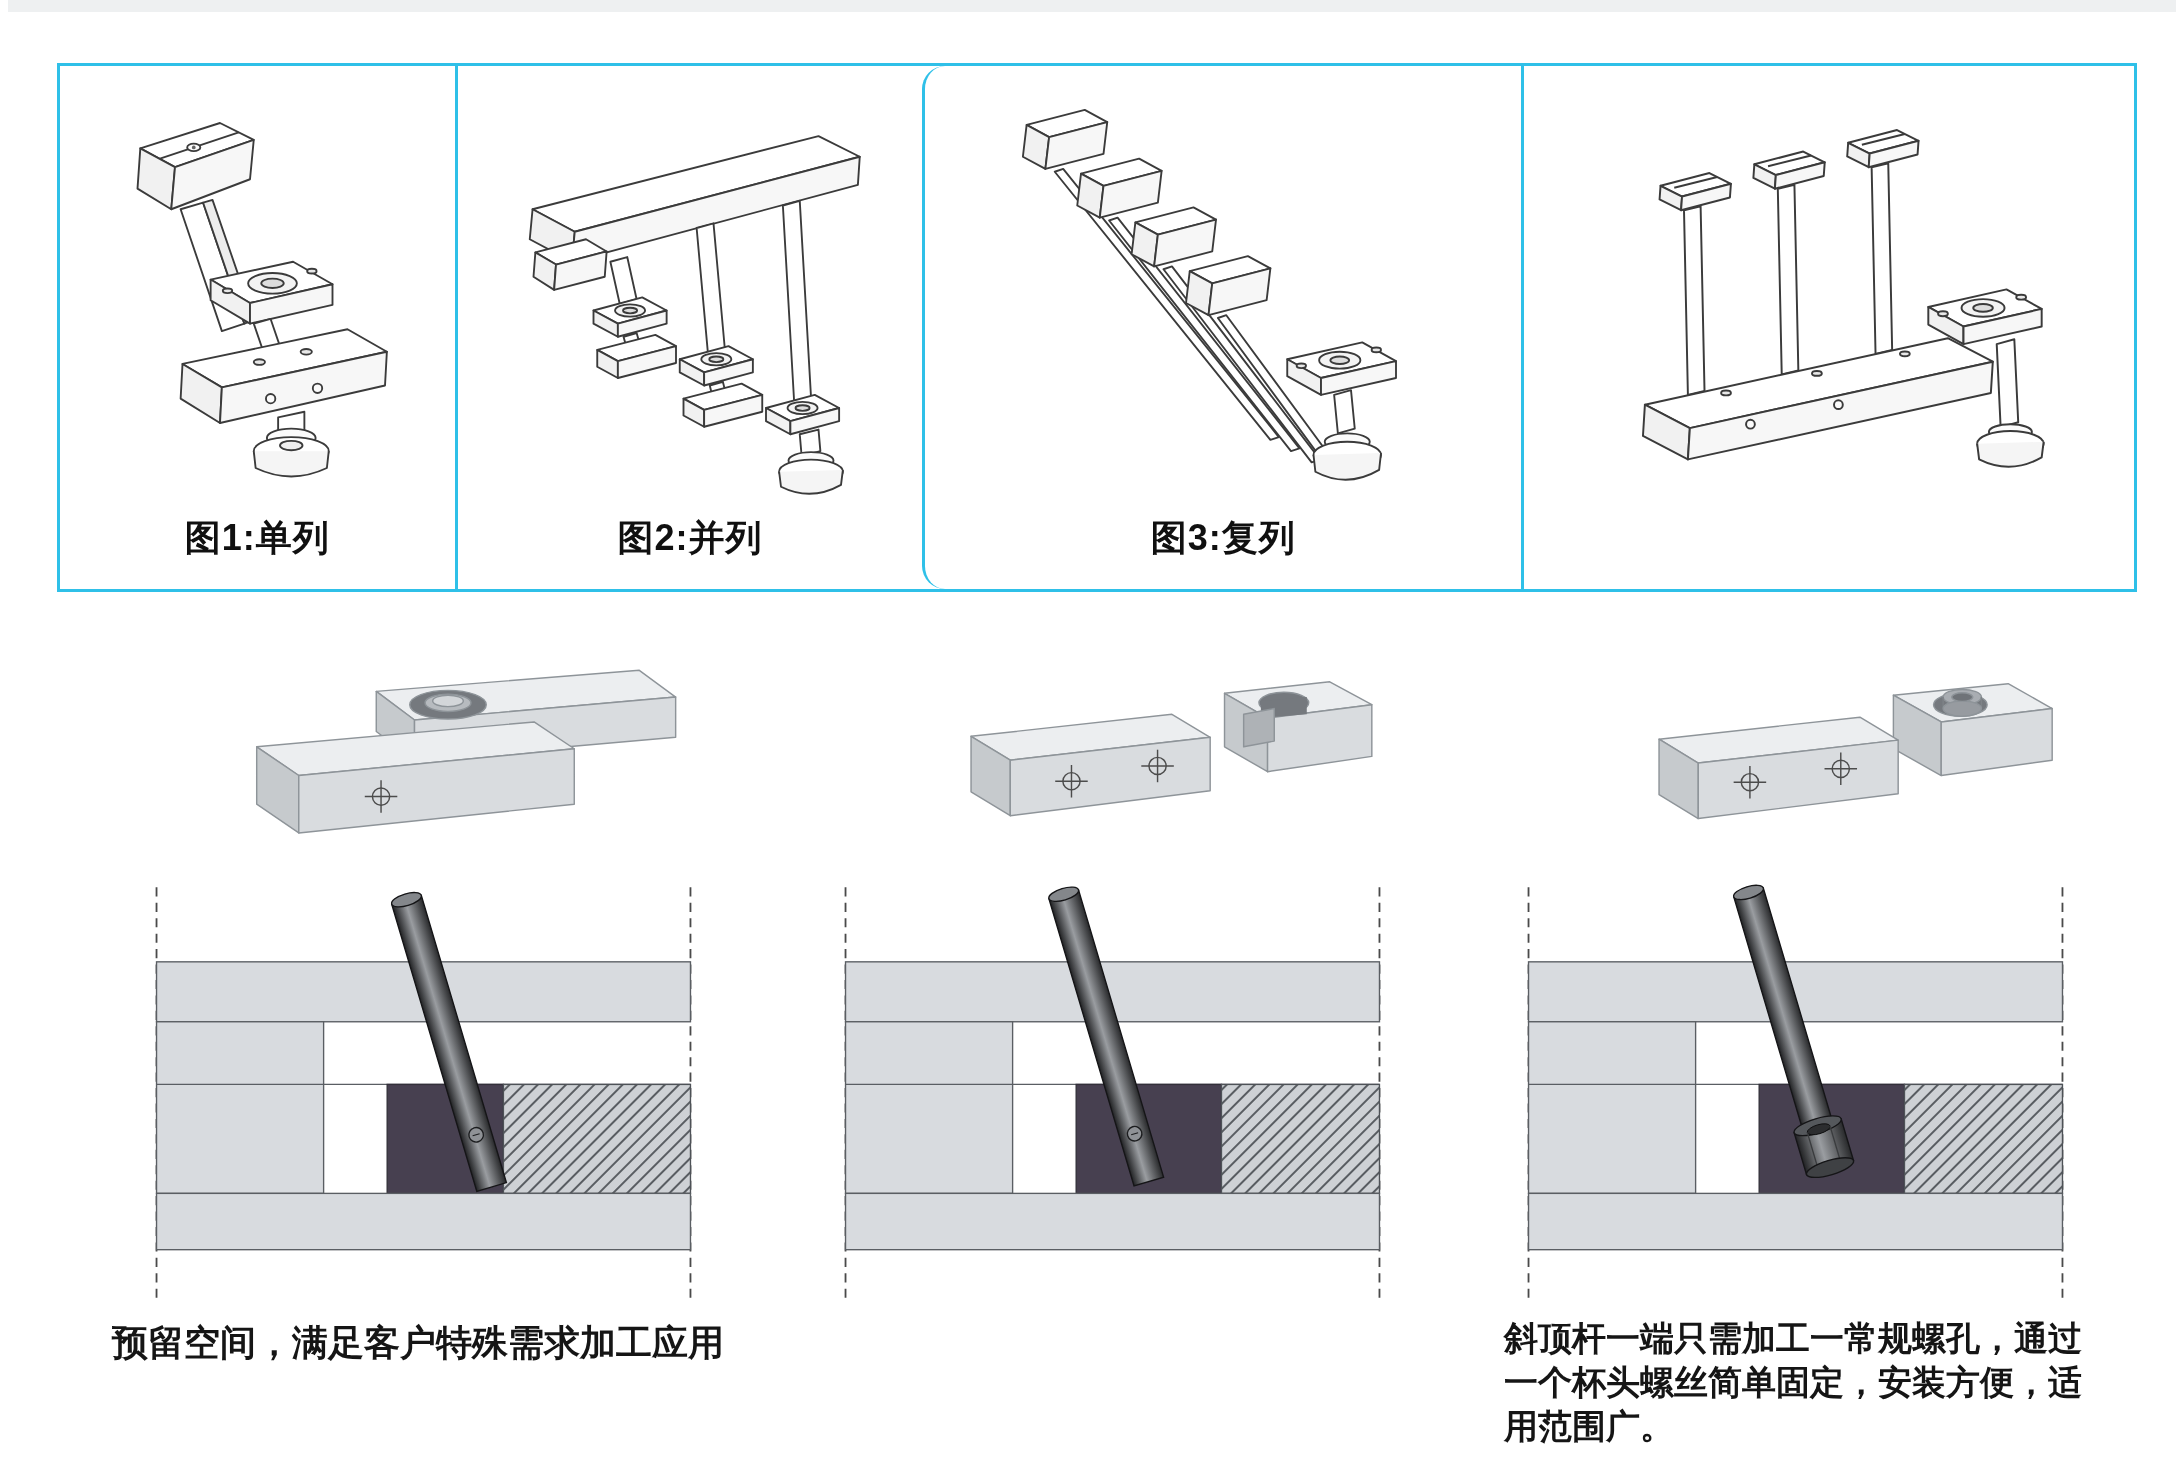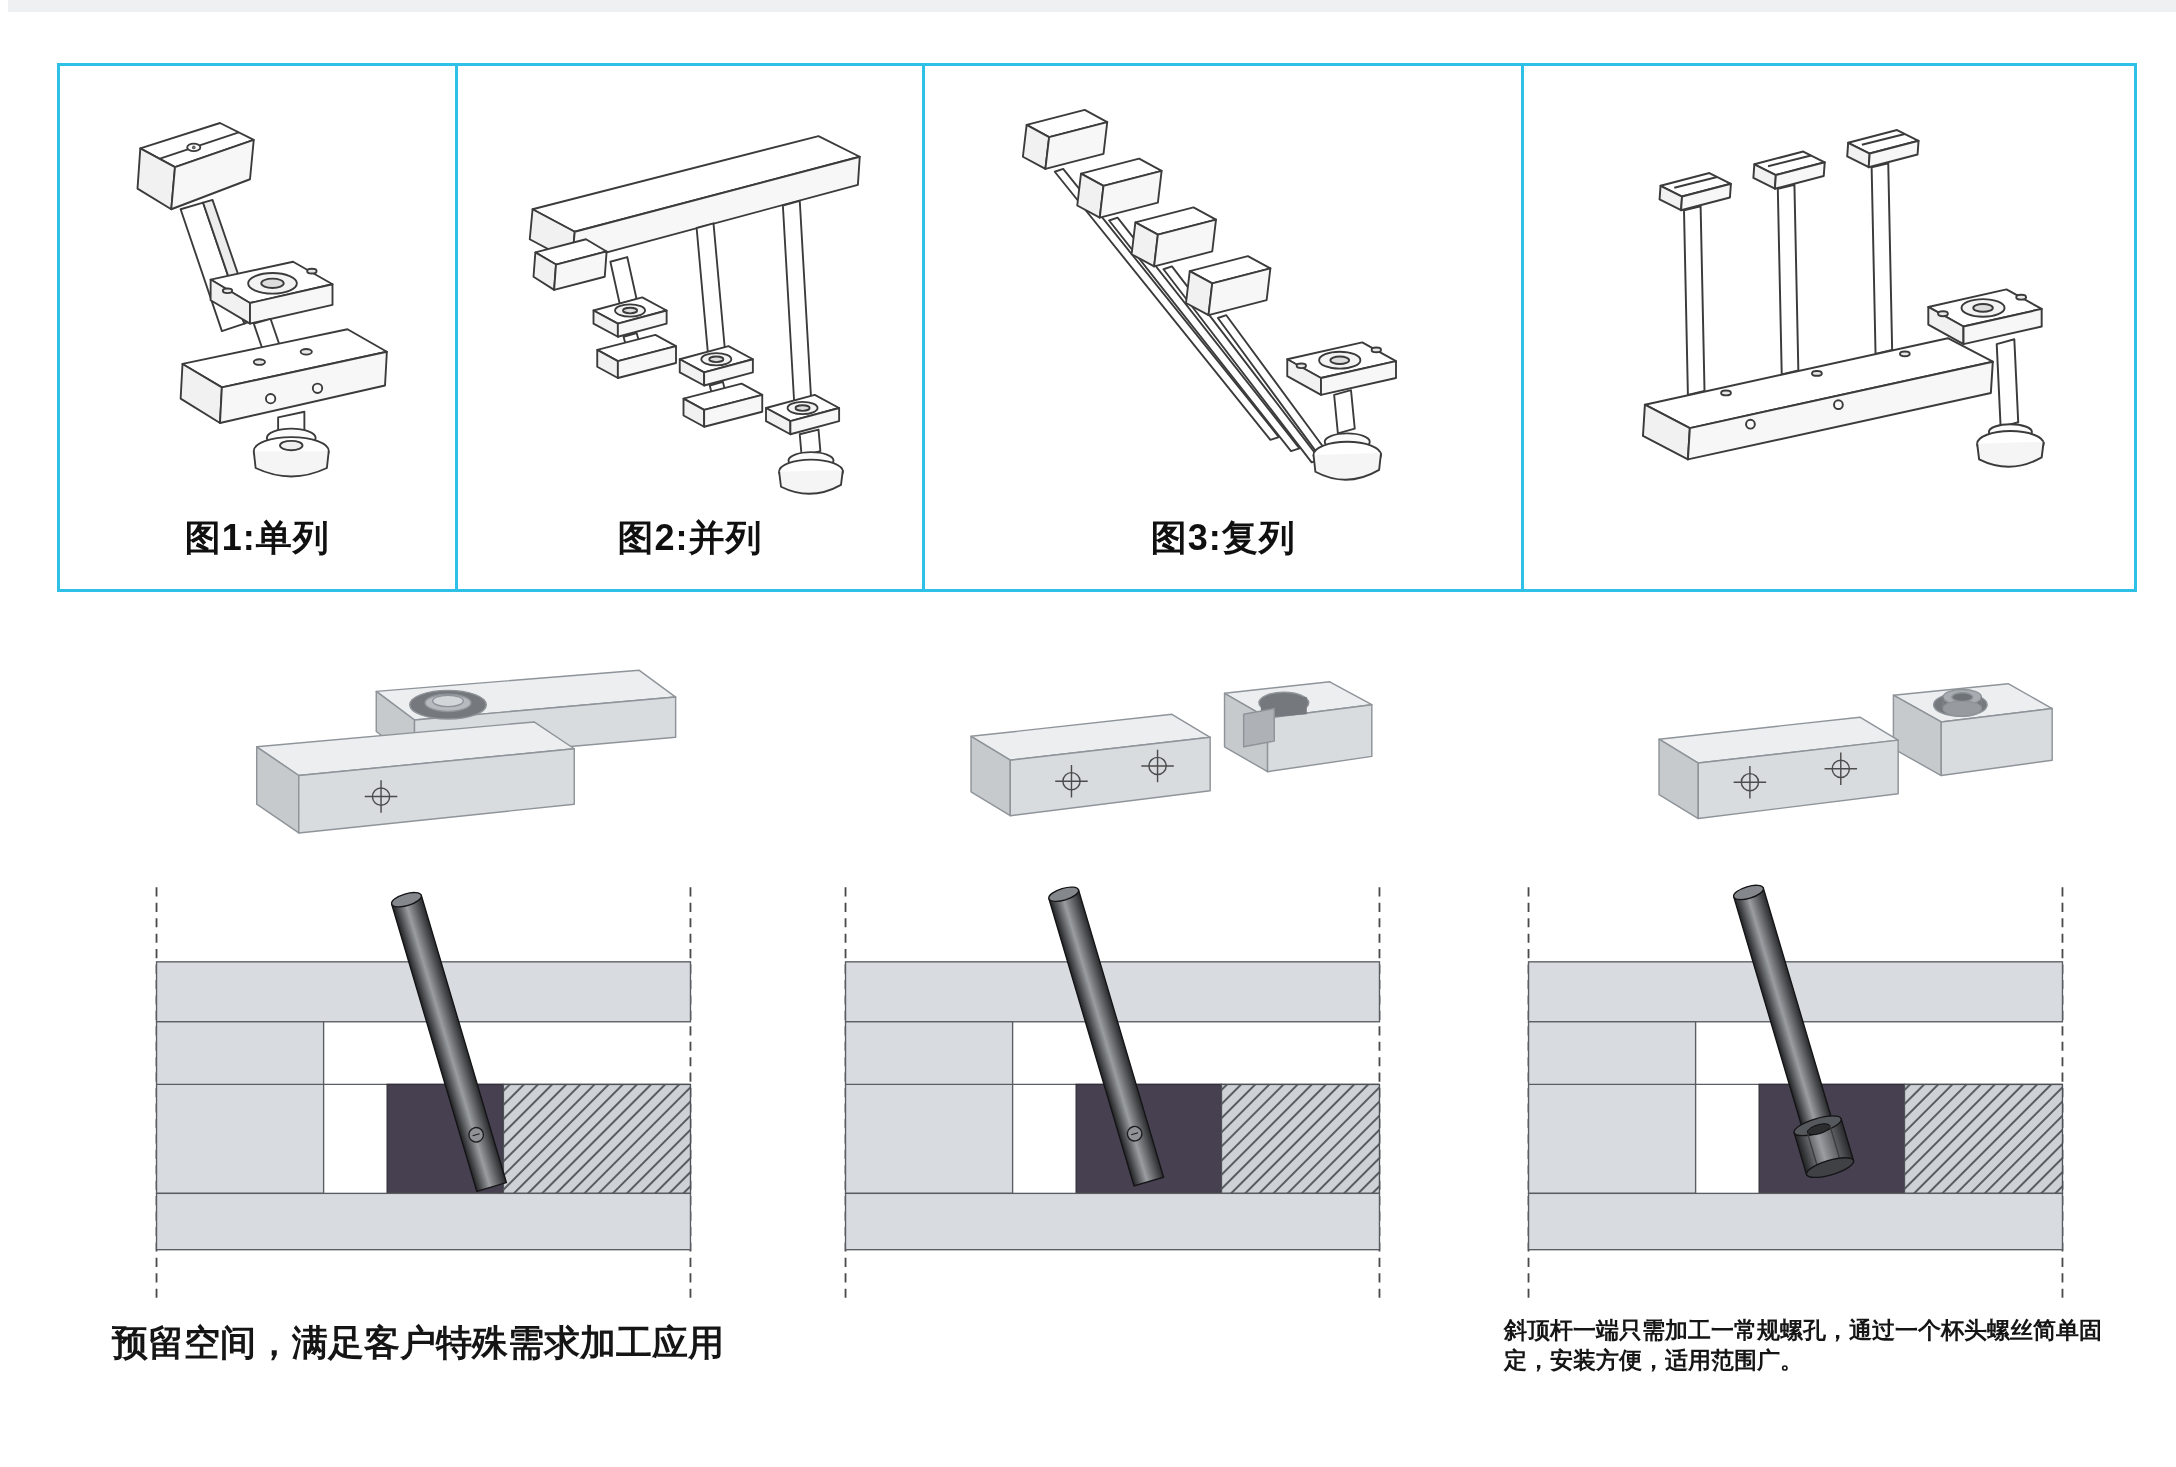--- a/index.html
+++ b/index.html
@@ -25,21 +25,21 @@
     position:absolute;bottom:26px;left:0;width:100%;
     text-align:center;font-weight:bold;font-size:36px;color:#101010;letter-spacing:1px;
   }
   
   .iso-draw{position:absolute;}
   .xsec{position:absolute;}
   .caption{
     position:absolute;font-weight:bold;color:#151515;font-size:36px;line-height:1.3;
   }
   .caption.center{text-align:center;}
-  .caption.left{text-align:left;font-size:23px;}
+  .caption.left{text-align:left;font-size:34px;}
 </style>
 </head>
 <body>
 
 <div class="page">
 
   <div class="scan-strip"></div>
 
   <div class="top-panel">
 
@@ -128,21 +128,21 @@
 
           <path d="M340,380 L360,375 L362,398 L342,403 Z"></path>
           <ellipse cx="352" cy="408" rx="24" ry="9" fill="#fbfbfb"></ellipse>
           <ellipse cx="352" cy="420" rx="34" ry="13" fill="#ffffff"></ellipse>
           <path d="M318,420 L320,436 Q352,452 384,434 L386,418" fill="#f5f5f5"></path>
         </g>
       </svg>
       <div class="fig-label">图2:并列</div>
     </div>
 
-    <div class="fig-cell" style="flex:605 0 0;">
+    <div class="fig-cell" style="flex:605 0 0;border-radius:23px;">
       <svg viewBox="0 0 560 480" height="450">
         <g fill="#ffffff" stroke="#3b3b3b" stroke-width="2" stroke-linejoin="round">
 
           <path d="M100,100 L109,97 L339,383 L330,386 Z"></path>
           <path d="M158,152 L167,149 L361,395 L352,398 Z"></path>
           <path d="M216,204 L225,201 L383,407 L374,410 Z"></path>
           <path d="M274,256 L283,253 L405,419 L396,422 Z"></path>
 
           <g>
             <path d="M70,50 L132,34 L156,47 L94,63 Z"></path>

